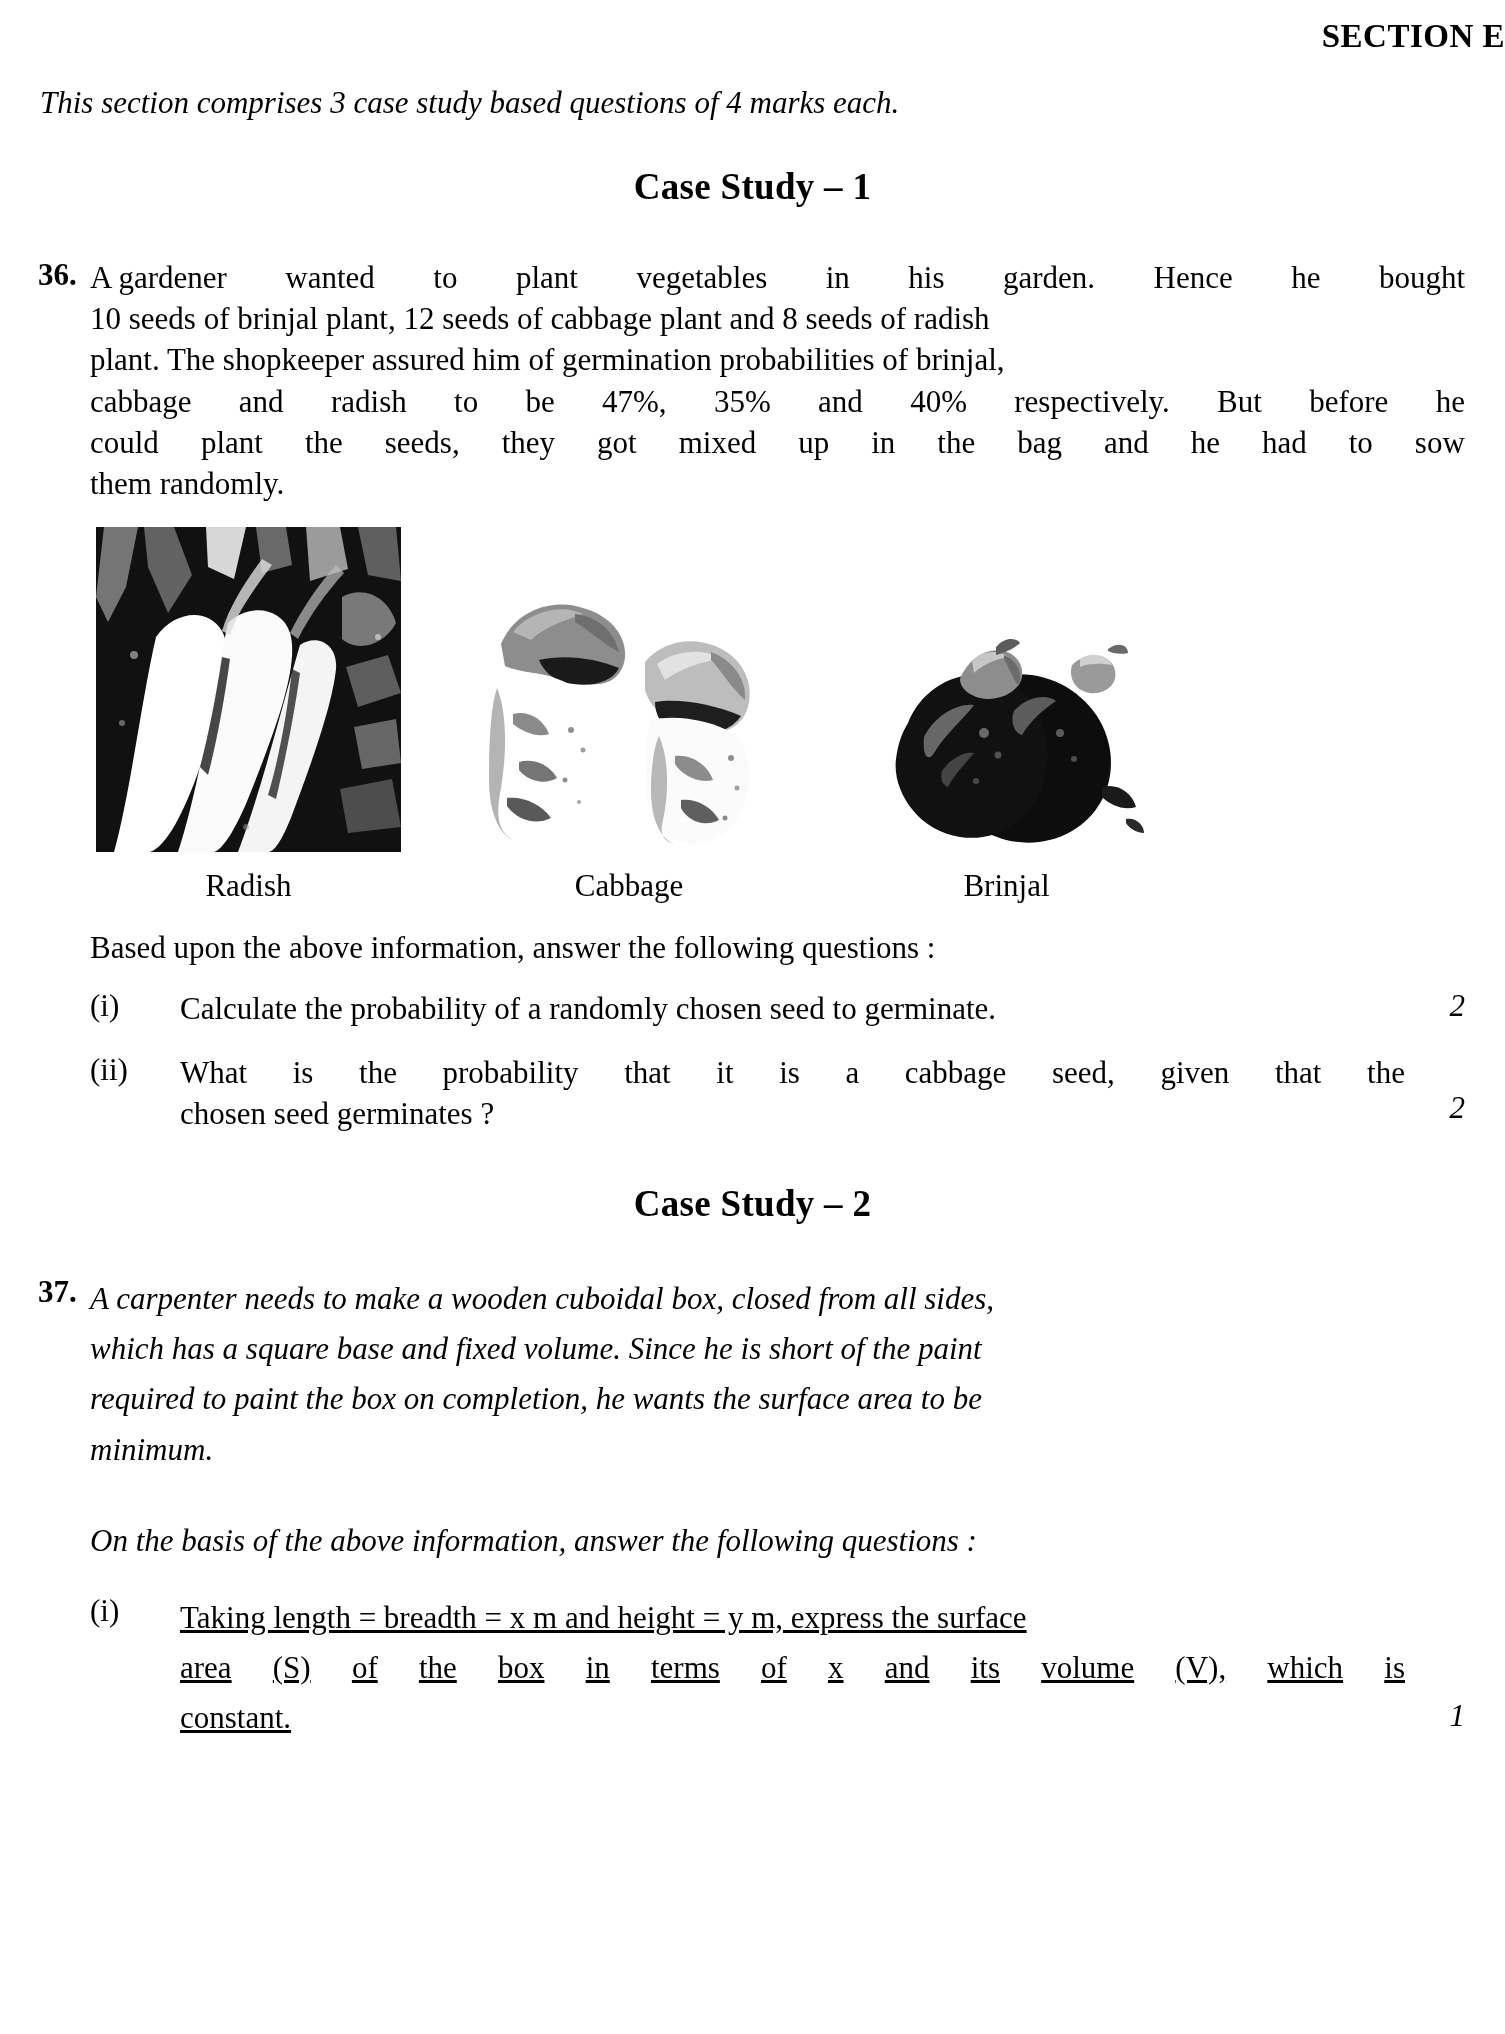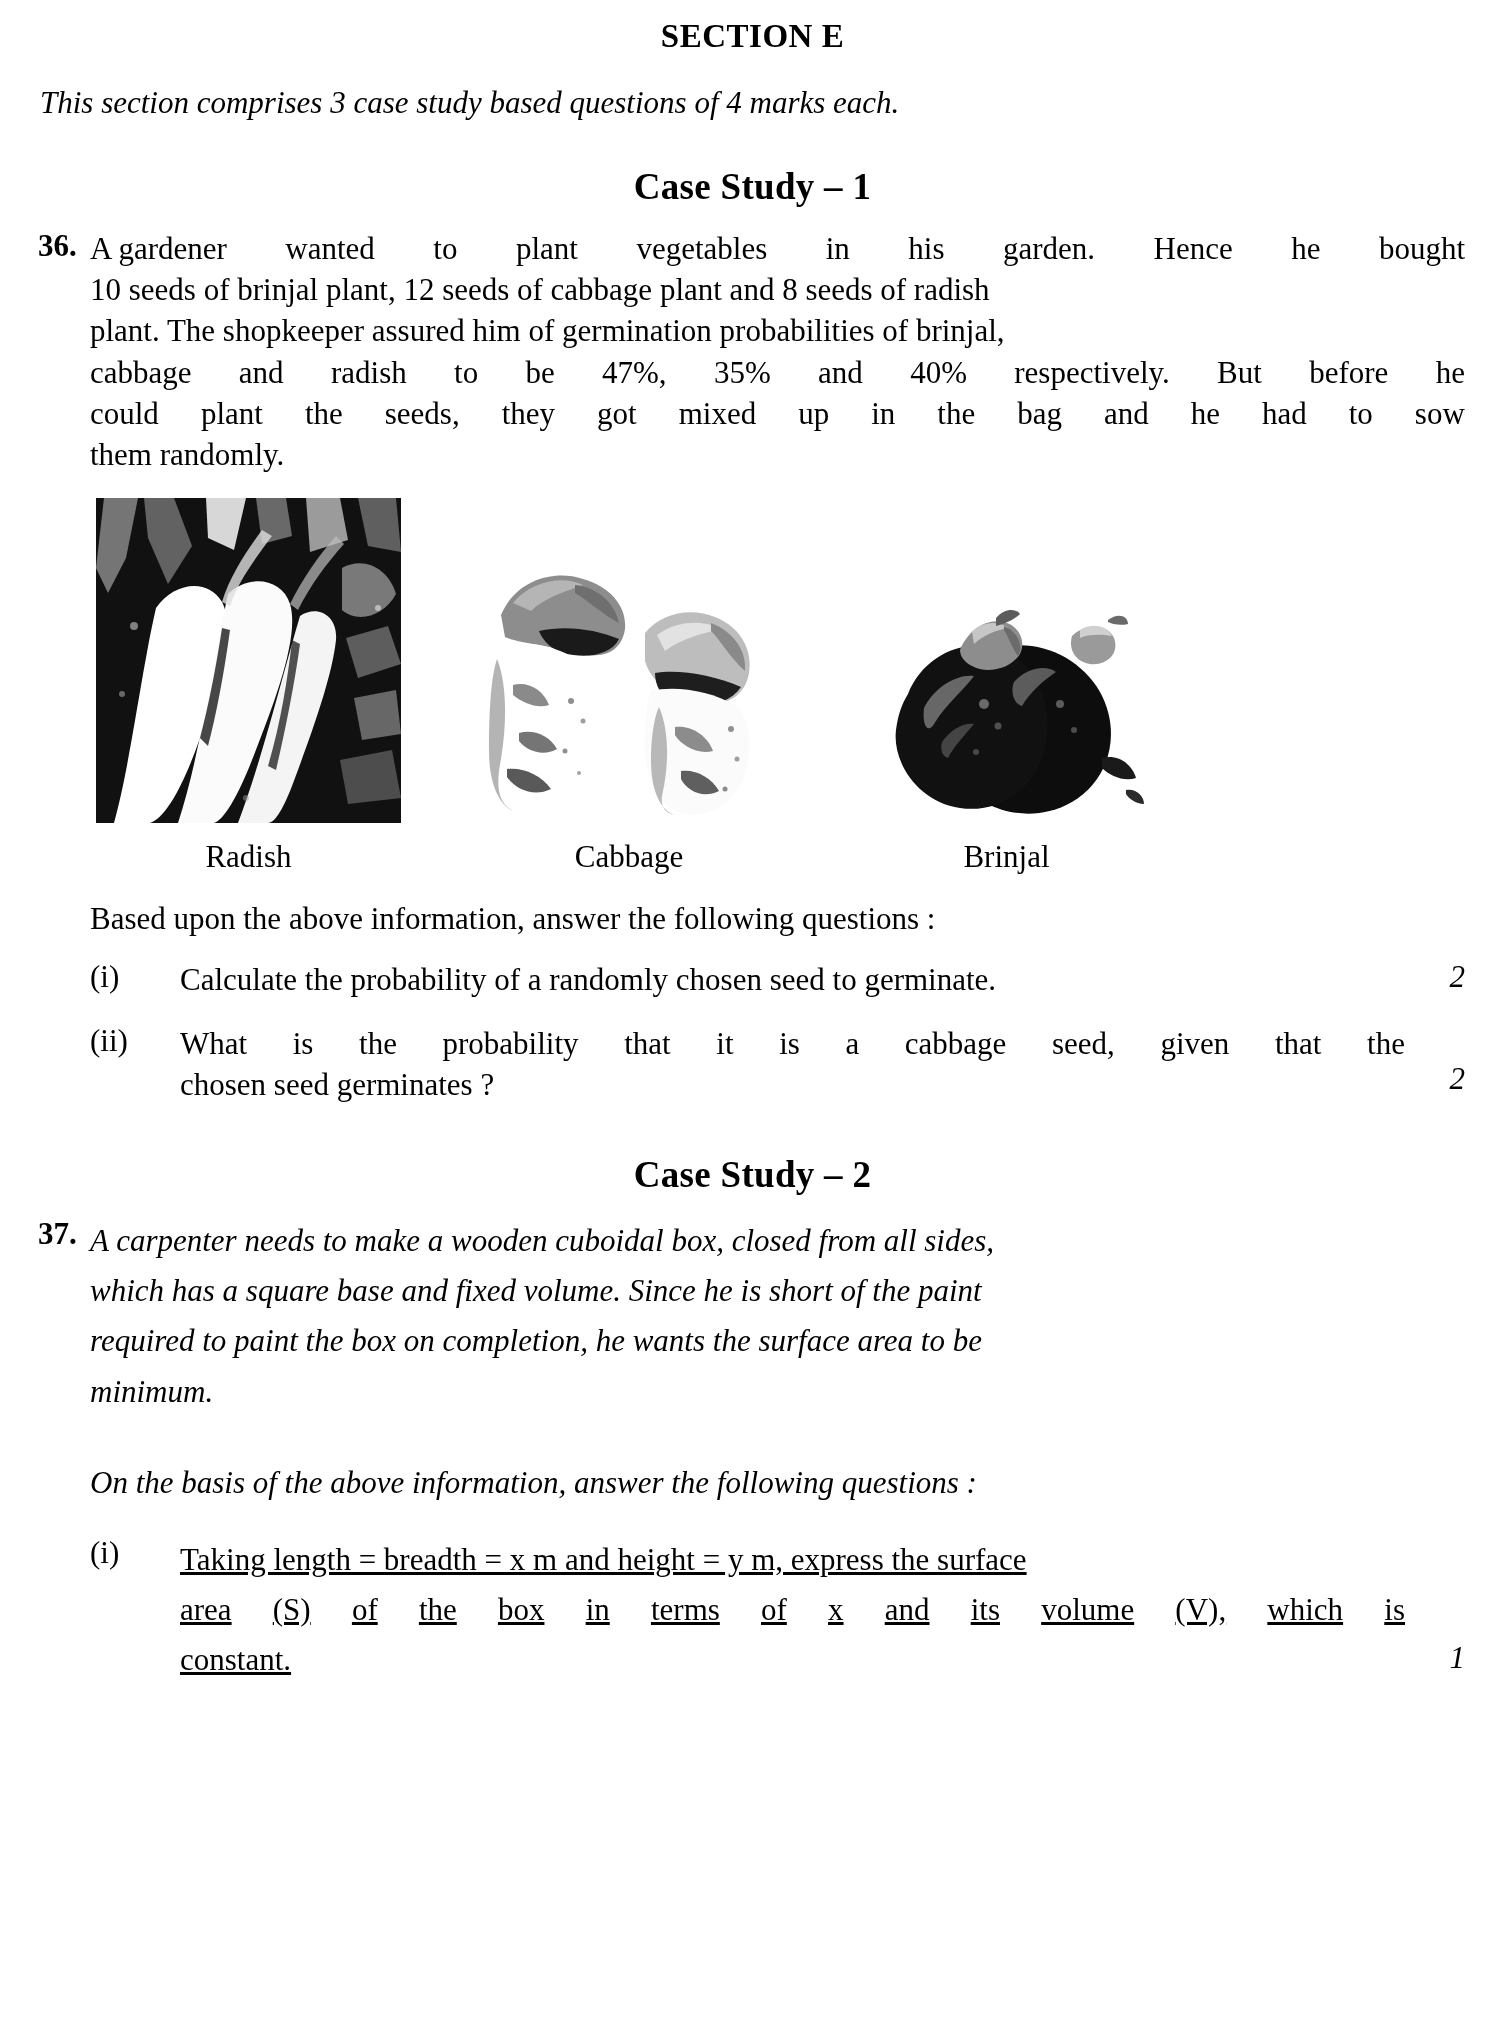--- a/index.html
+++ b/index.html
@@ -18,21 +18,21 @@
   .page {
     position: relative;
     width: 1505px;
     height: 2034px;
     padding: 0;
     box-sizing: border-box;
   }
 
   
   .section-title {
-    text-align: center;
+    text-align: right;
     font-weight: bold;
     font-size: 33px;
     letter-spacing: 0.5px;
     margin: 18px 0 16px 0;
   }
   .section-note {
     font-style: italic;
     font-size: 31px;
     margin: 30px 0 0 40px;
   }
@@ -43,21 +43,21 @@
     margin: 44px 0 0 0;
     letter-spacing: 0.3px;
   }
   .case-heading.second {
     margin-top: 56px;
   }
 
   
   .q-block {
     display: flex;
-    margin-top: 20px;
+    margin-top: 49px;
     padding-right: 40px;
     justify-content: flex-end;
   }
   .q-num {
     width: 90px;
     flex: 0 0 90px;
     font-weight: bold;
     font-size: 31px;
     text-align: left;
     padding-left: 38px;

